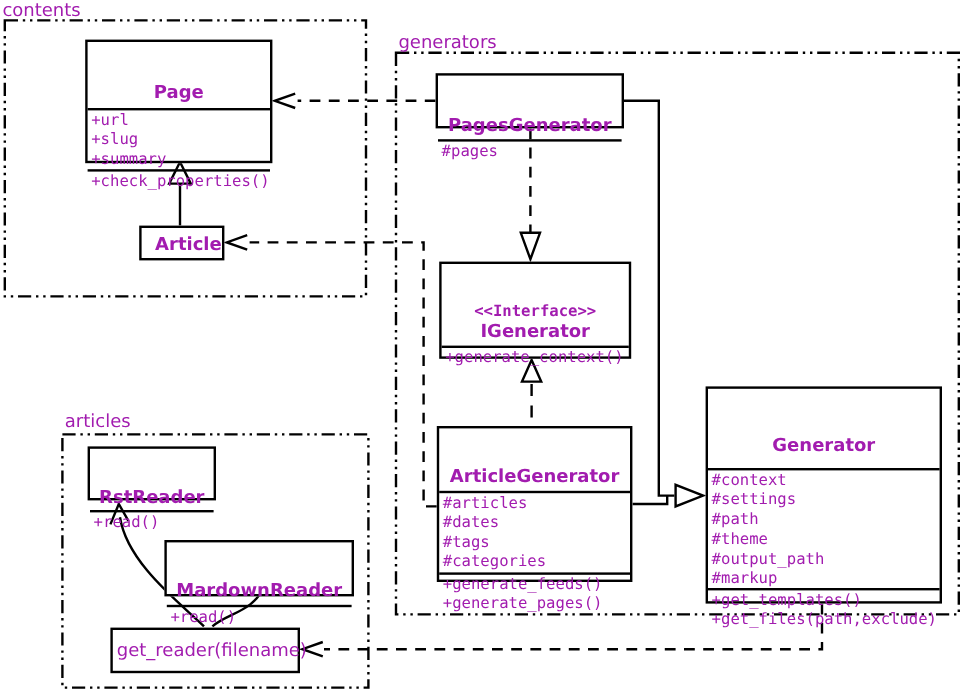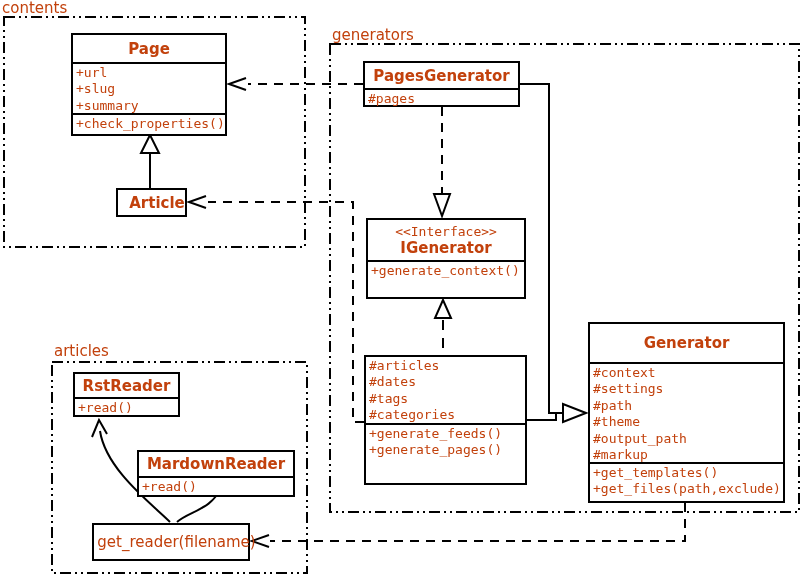--- a/index.html
+++ b/index.html
@@ -1,24 +1,24 @@
 <!DOCTYPE html>
 <html><head>
 <meta charset="utf-8">
 <style>
   html,body{margin:0;padding:0;background:#ffffff;}
   .canvas{position:relative;width:803px;height:579px;background:#fff;
-          font-family:"DejaVu Sans",sans-serif;color:#c2410c;overflow:hidden;}
+          font-family:"DejaVu Sans",sans-serif;color:#a21caf;overflow:hidden;}
   .canvas svg{position:absolute;left:0;top:0;}
   .pkg-label{position:absolute;font-size:15px;line-height:15px;white-space:nowrap;}
   .cls{position:absolute;box-sizing:border-box;border:2px solid #000;background:#fff;}
   .cls .t{box-sizing:border-box;border-bottom:2px solid #000;display:flex;flex-direction:column;
           align-items:center;justify-content:center;font-weight:bold;font-size:15px;
-          white-space:nowrap;overflow:visible;}
-  .cls .t .stereo{font-weight:normal;font-family:"DejaVu Sans Mono",monospace;font-size:13px;}
+          white-space:nowrap;overflow:visible;margin-top:28px;}
+  .cls .t .stereo{font-weight:bold;font-family:"DejaVu Sans Mono",monospace;font-size:13px;}
   .cmp{box-sizing:border-box;border-bottom:2px solid #000;padding:1px 0 13px 3px;overflow:visible;}
   .cmp.last{border-bottom:none;}
   .ln{font-family:"DejaVu Sans Mono",monospace;font-size:13px;line-height:16.4px;white-space:nowrap;}
   .plain{position:absolute;box-sizing:border-box;border:2px solid #000;background:#fff;
          display:flex;align-items:center;justify-content:center;padding-left:11px;}
   .plain.bold{font-weight:bold;font-size:15px;}
   .plain.reg{font-size:15px;}
 </style>
 </head>
 <body>
@@ -89,20 +89,21 @@
     <div class="t" style="height:42px">
       <span class="stereo">&lt;&lt;Interface&gt;&gt;</span>
       <span>IGenerator</span>
     </div>
     <div class="cmp last">
       <div class="ln">+generate_context()</div>
     </div>
   </div>
 
   <div class="cls" style="left:364px;top:355px;width:163px;height:130px">
+    <div class="t" style="height:26px">ArticleGenerator</div>
     <div class="cmp" style="height:68px">
       <div class="ln">#articles</div>
       <div class="ln">#dates</div>
       <div class="ln">#tags</div>
       <div class="ln">#categories</div>
     </div>
     <div class="cmp last">
       <div class="ln">+generate_feeds()</div>
       <div class="ln">+generate_pages()</div>
     </div>

